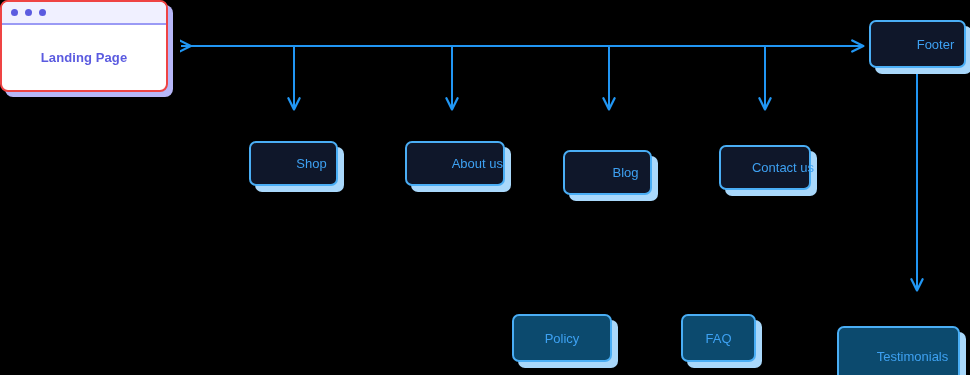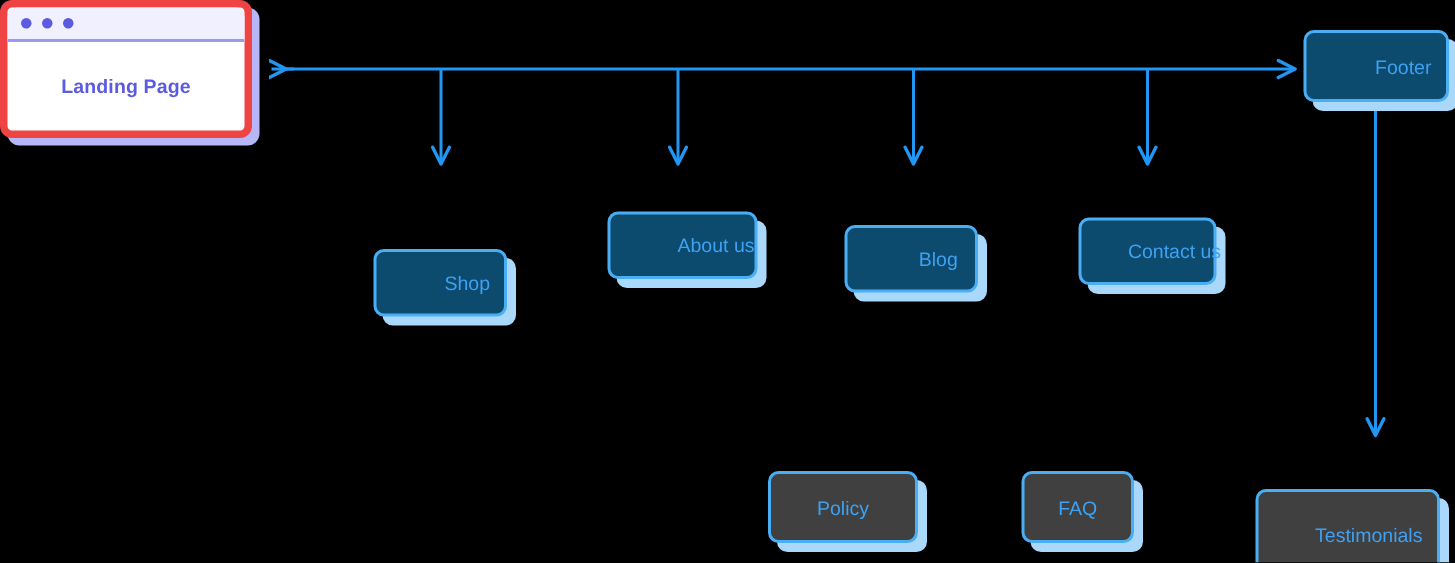--- a/index.html
+++ b/index.html
@@ -18,21 +18,21 @@
 
   
   .browser-window {
     position: absolute;
     left: 0px;
     top: 0px;
     width: 168px;
     height: 92px;
     box-sizing: border-box;
     background: #ffffff;
-    border: 5px solid #ef4444;
+    border: 2px solid #ef4444;
     border-radius: 8px;
     box-shadow: 5px 5px 0 0 #b7b7f8;
   }
   .browser-titlebar {
     position: absolute;
     left: 0;
     top: 0;
     right: 0;
     height: 23px;
     box-sizing: border-box;
@@ -71,22 +71,22 @@
   .node {
     position: absolute;
     box-sizing: border-box;
     border: 2px solid #4aaef5;
     border-radius: 7px;
     display: flex;
     align-items: center;
     justify-content: center;
     box-shadow: 6px 6px 0 0 #a9d8fb;
   }
-  .node.white { background: #0c4a6e; padding-left: 36px; }
-  .node.tint  { background: #404040; }
+  .node.white { background: #0f172a; padding-left: 36px; }
+  .node.tint  { background: #0c4a6e; }
   .node-label {
     color: #3ea1f2;
     font-size: 13px;
     white-space: nowrap;
   }
 
   
   #wires {
     position: absolute;
     left: 0;
@@ -134,21 +134,21 @@
     <line x1="609" y1="46" x2="609" y2="108" stroke="#2196f3" stroke-width="2" marker-end="url(#ah-down)"></line>
     <line x1="765" y1="46" x2="765" y2="108" stroke="#2196f3" stroke-width="2" marker-end="url(#ah-down)"></line>
 
     <line x1="917" y1="68" x2="917" y2="289" stroke="#2196f3" stroke-width="2" marker-end="url(#ah-down)"></line>
   </svg>
 
   <div id="node-host">
       <div class="node white" style="left: 869px; top: 20px; width: 97px; height: 48px;">
         <span class="node-label">Footer</span>
       </div>
-      <div class="node white" style="left: 249px; top: 141px; width: 89px; height: 45px; margin-top: 25px;">
+      <div class="node white" style="left: 249px; top: 141px; width: 89px; height: 45px;">
         <span class="node-label">Shop</span>
       </div>
       <div class="node white" style="left: 405px; top: 141px; width: 100px; height: 45px; justify-content: flex-end;">
         <span class="node-label">About us</span>
       </div>
       <div class="node white" style="left: 563px; top: 150px; width: 89px; height: 45px;">
         <span class="node-label">Blog</span>
       </div>
       <div class="node white" style="left: 719px; top: 145px; width: 92px; height: 45px;">
         <span class="node-label">Contact us</span>

